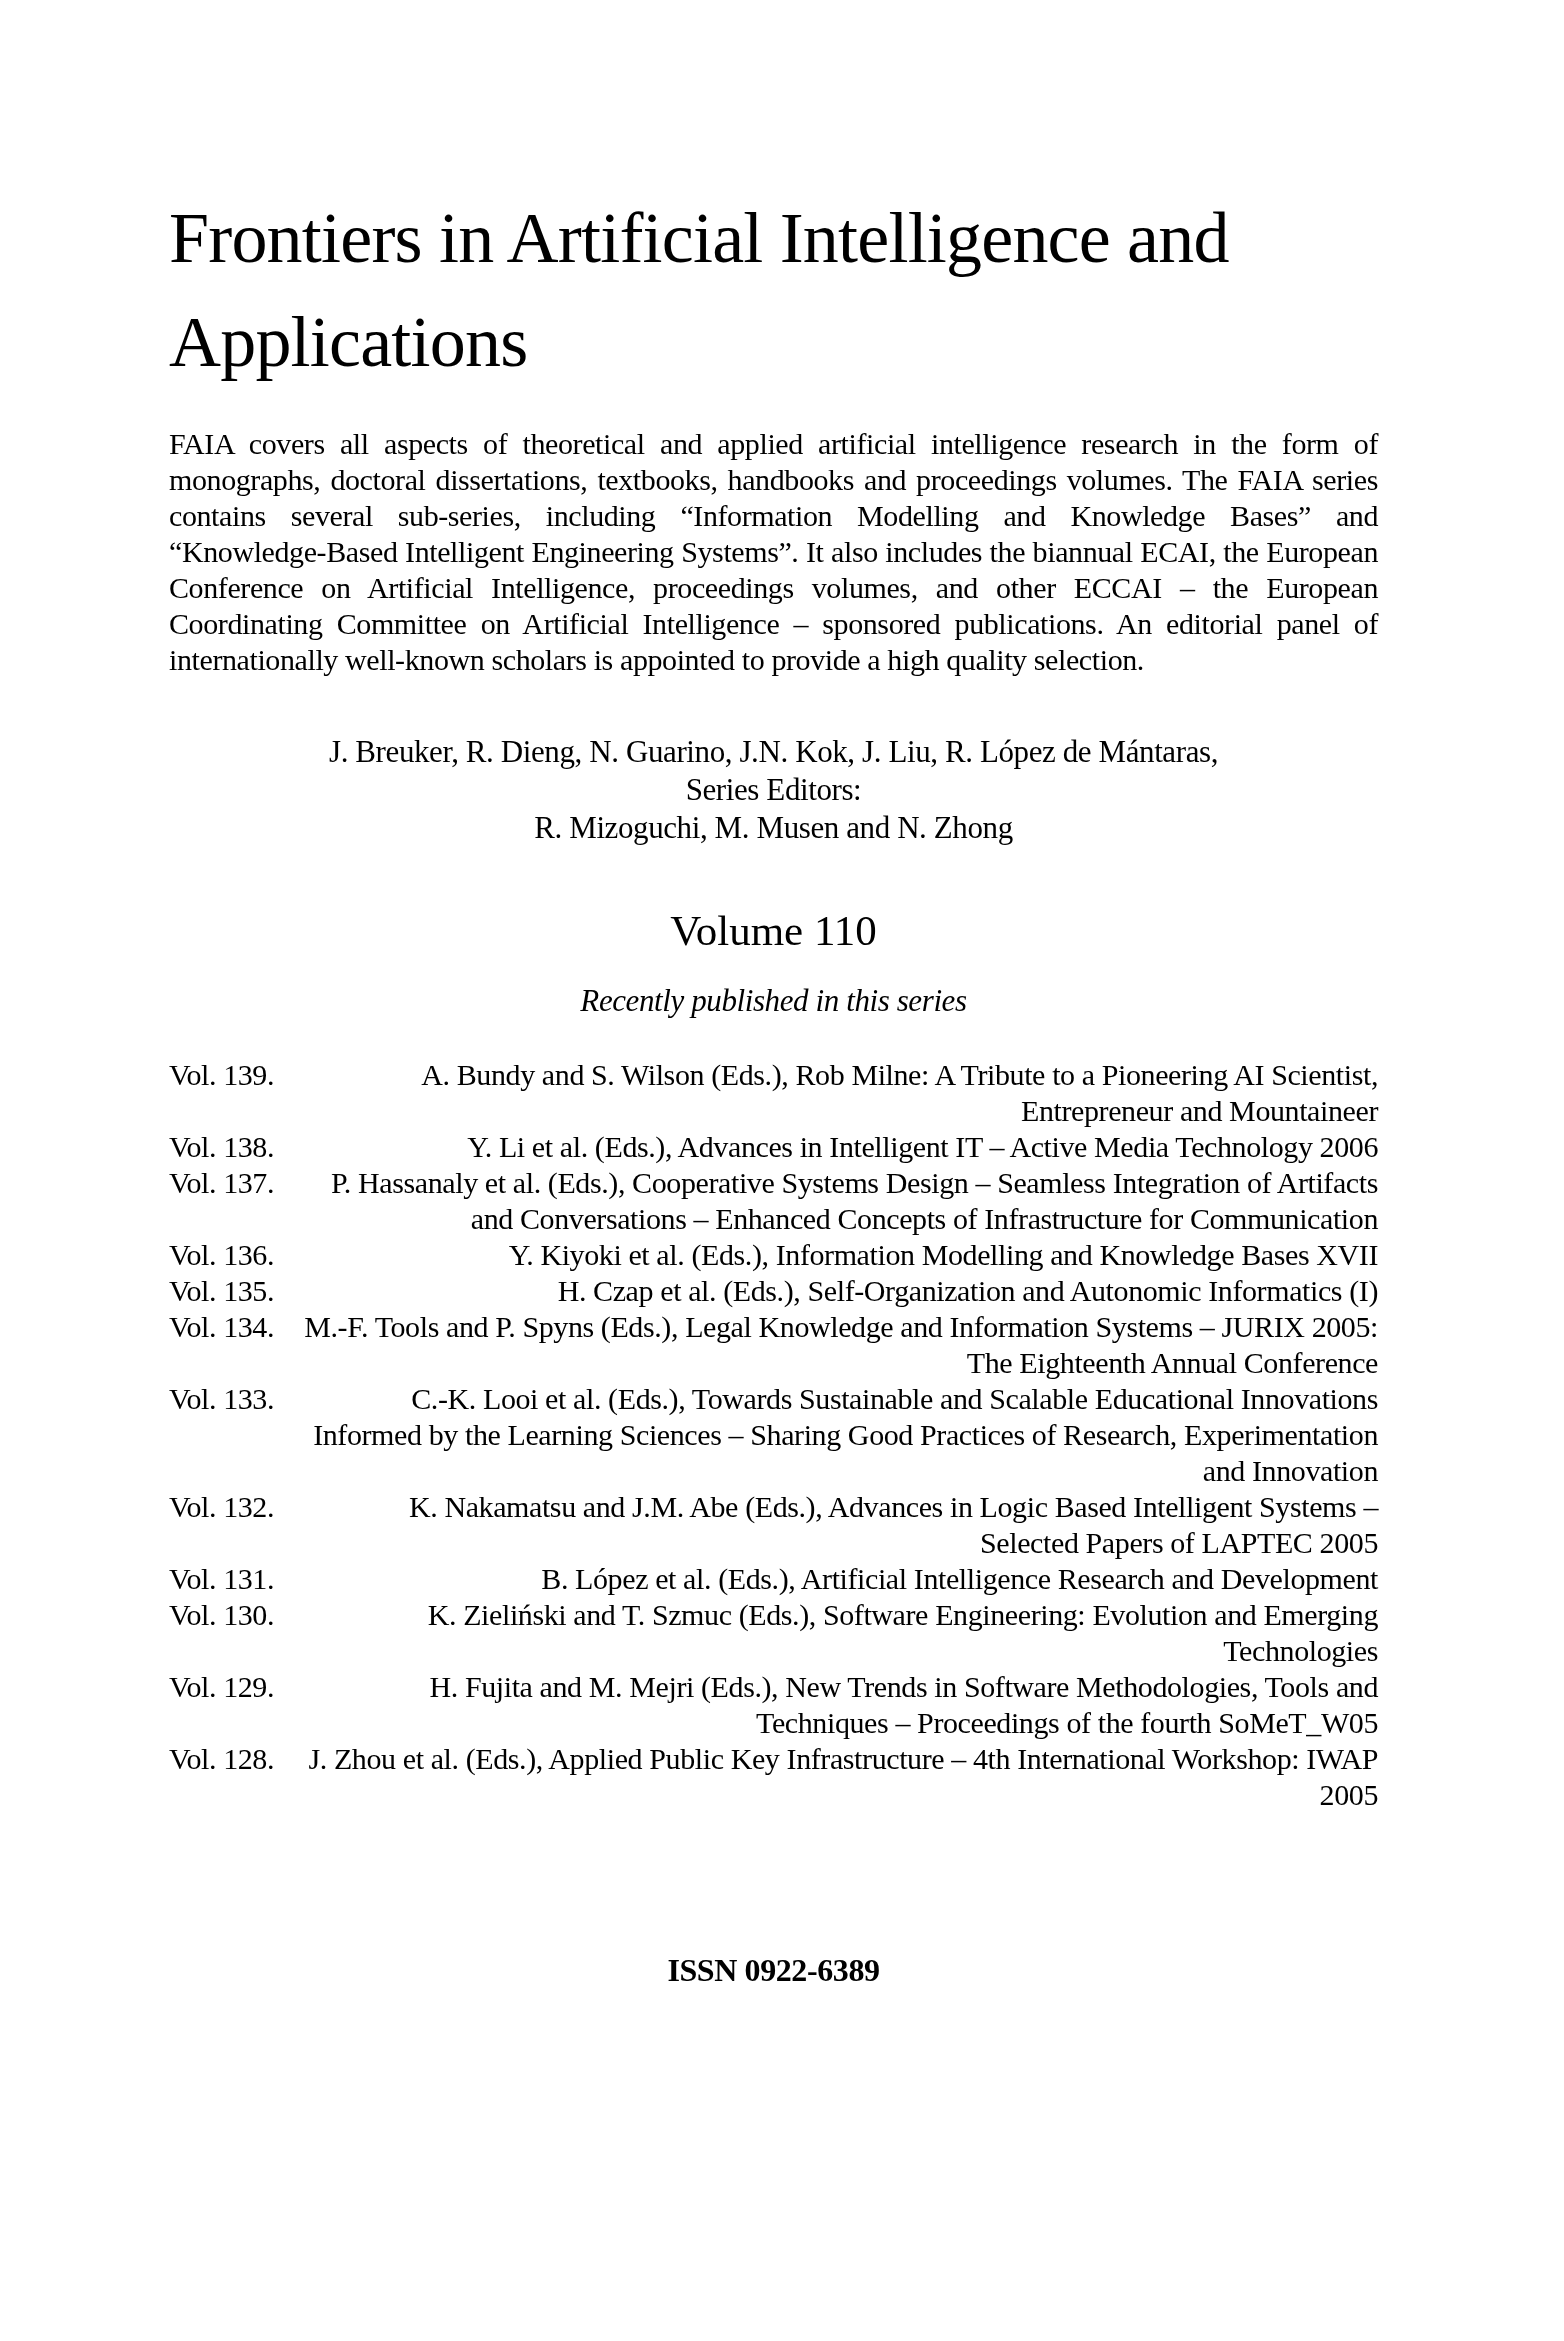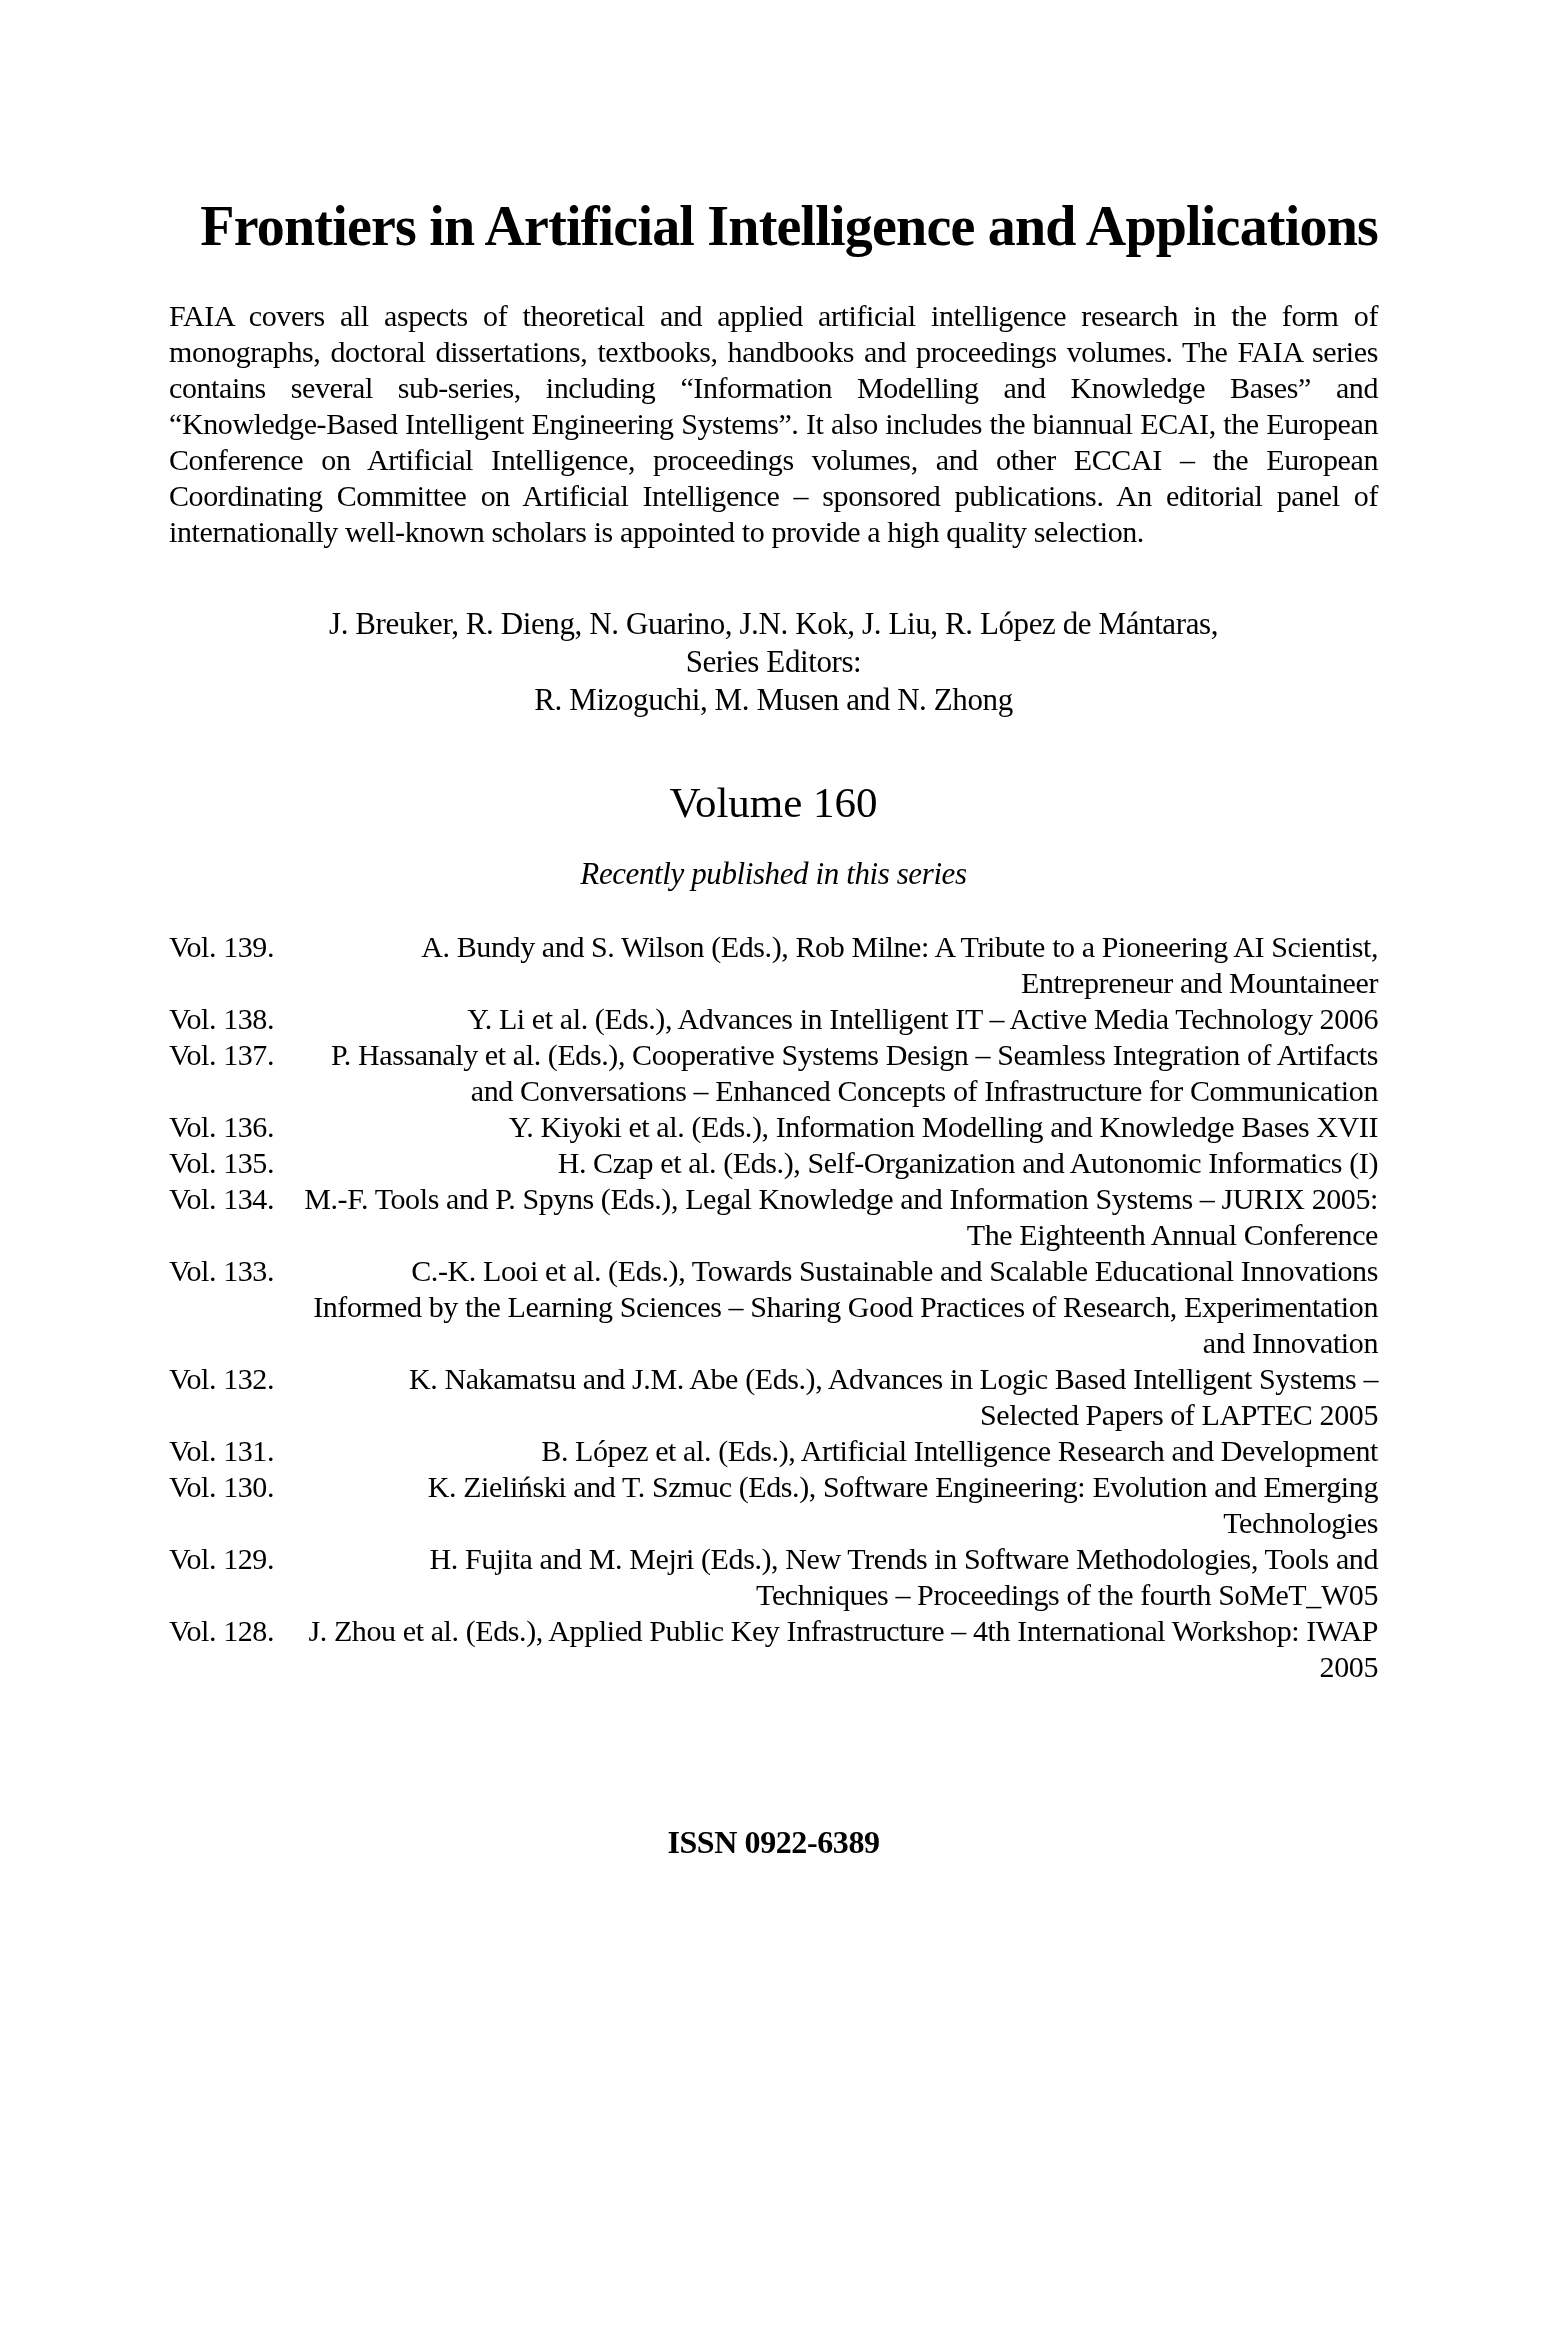--- a/index.html
+++ b/index.html
@@ -16,24 +16,24 @@
     width: 1564px;
     height: 2342px;
     background: #ffffff;
   }
   .content {
     width: 1209px;
     margin-left: 169px;
   }
   .doc-title {
     margin-top: 186px;
-    font-size: 56px;
+    font-size: 72px;
     line-height: 1.45;
-    text-align: right;
-    font-weight: 700;
+    text-align: left;
+    font-weight: 400;
     letter-spacing: -0.8px;
   }
   .description {
     margin-top: 31px;
     font-size: 30px;
     line-height: 36px;
     letter-spacing: -0.4px;
     text-align: justify;
     text-justify: inter-word;
   }
@@ -93,21 +93,21 @@
     <h1 class="doc-title">Frontiers in Artificial Intelligence and Applications</h1>
 
     <p class="description">FAIA covers all aspects of theoretical and applied artificial intelligence research in the form of monographs, doctoral dissertations, textbooks, handbooks and proceedings volumes. The FAIA series contains several sub-series, including “Information Modelling and Knowledge Bases” and “Knowledge-Based Intelligent Engineering Systems”. It also includes the biannual ECAI, the European Conference on Artificial Intelligence, proceedings volumes, and other ECCAI – the European Coordinating Committee on Artificial Intelligence – sponsored publications. An editorial panel of internationally well-known scholars is appointed to provide a high quality selection.</p>
 
     <div class="editors-block">
       <div>J. Breuker, R. Dieng, N. Guarino, J.N. Kok, J. Liu, R. López de Mántaras,</div>
       <div>Series Editors:</div>
       <div>R. Mizoguchi, M. Musen and N. Zhong</div>
     </div>
 
-    <div class="volume-heading">Volume 160</div>
+    <div class="volume-heading">Volume 110</div>
 
     <div class="recently-heading">Recently published in this series</div>
 
     <div class="volume-list">
         <div class="vol-item"><span class="vol-label">Vol. 139.</span><span class="vol-text">A. Bundy and S. Wilson (Eds.), Rob Milne: A Tribute to a Pioneering AI Scientist, Entrepreneur and Mountaineer</span></div>
         <div class="vol-item"><span class="vol-label">Vol. 138.</span><span class="vol-text">Y. Li et al. (Eds.), Advances in Intelligent IT – Active Media Technology 2006</span></div>
         <div class="vol-item"><span class="vol-label">Vol. 137.</span><span class="vol-text">P. Hassanaly et al. (Eds.), Cooperative Systems Design – Seamless Integration of Artifacts and Conversations – Enhanced Concepts of Infrastructure for Communication</span></div>
         <div class="vol-item"><span class="vol-label">Vol. 136.</span><span class="vol-text">Y. Kiyoki et al. (Eds.), Information Modelling and Knowledge Bases XVII</span></div>
         <div class="vol-item"><span class="vol-label">Vol. 135.</span><span class="vol-text">H. Czap et al. (Eds.), Self-Organization and Autonomic Informatics (I)</span></div>
         <div class="vol-item"><span class="vol-label">Vol. 134.</span><span class="vol-text">M.-F. Tools and P. Spyns (Eds.), Legal Knowledge and Information Systems – JURIX 2005: The Eighteenth Annual Conference</span></div>

